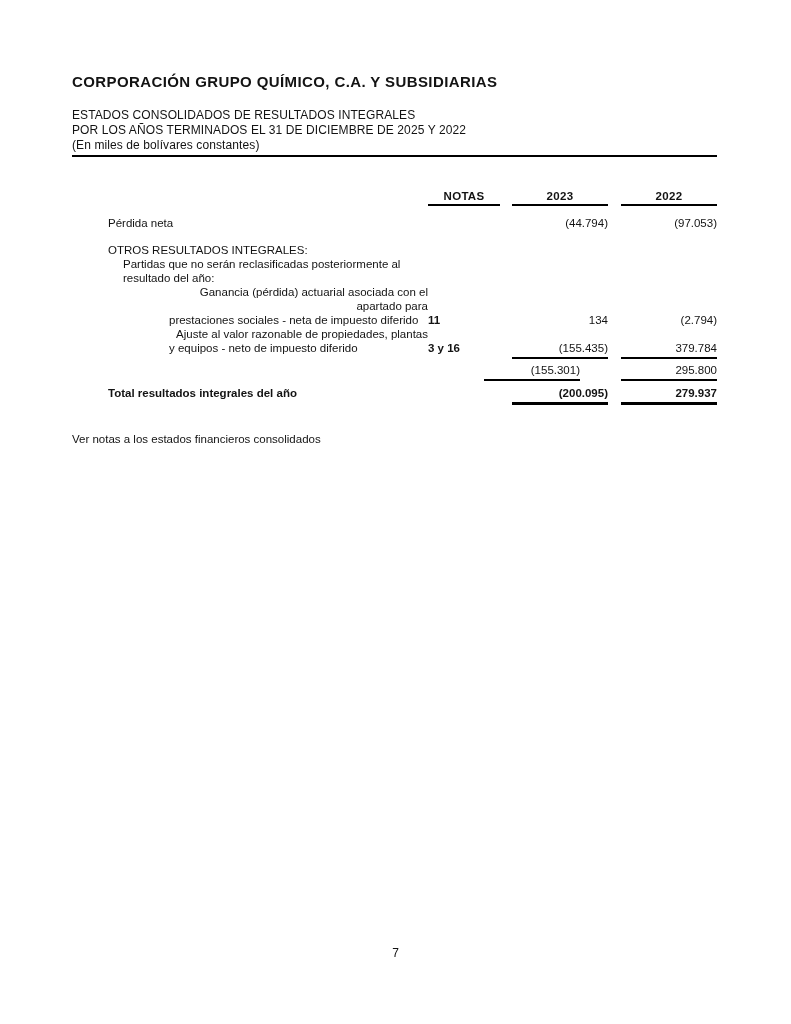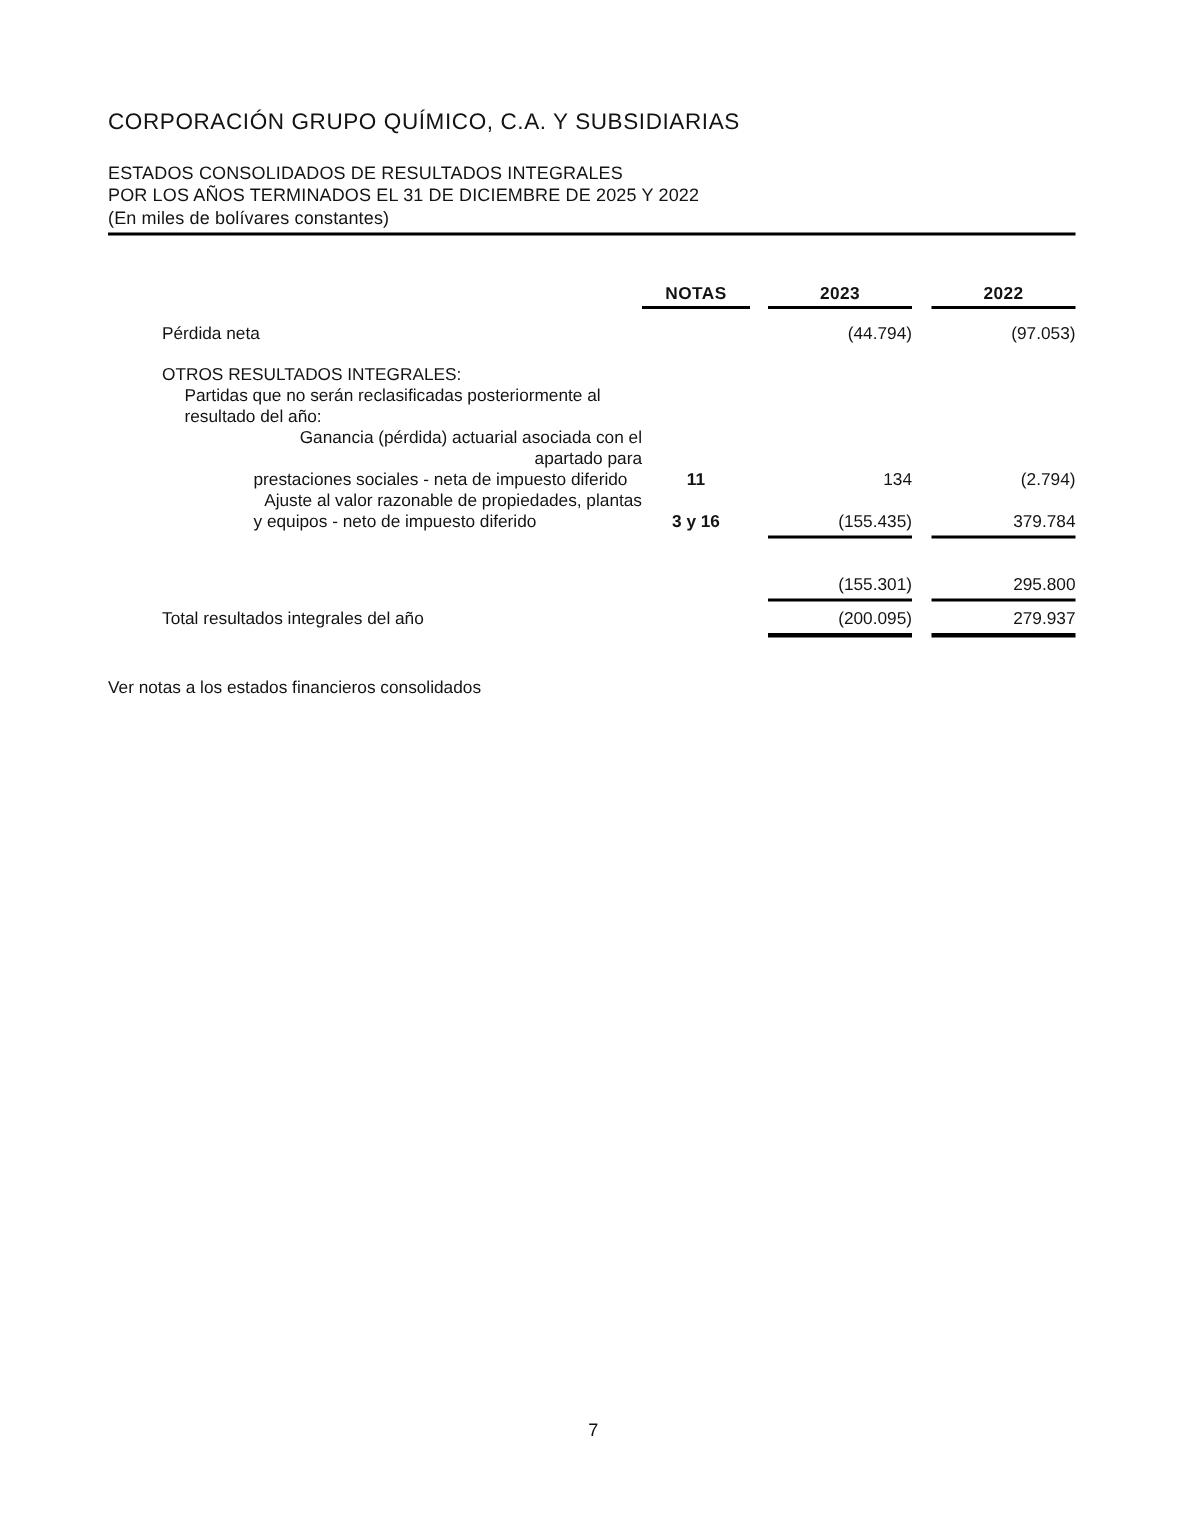--- a/index.html
+++ b/index.html
@@ -11,21 +11,21 @@
     position: relative;
     overflow: hidden;
   }
   .page {
     position: absolute;
     inset: 0;
     padding: 73px 74px 0 72px;
   }
   .company {
     font-size: 15px;
-    font-weight: normal;
+    font-weight: bold;
     letter-spacing: 0.4px;
     line-height: 18px;
   }
   .subtitle-block {
     margin-top: 17px;
     font-size: 12px;
     font-weight: normal;
     line-height: 15px;
     letter-spacing: 0.1px;
   }
@@ -41,42 +41,42 @@
     display: flex;
     align-items: baseline;
     line-height: 14px;
   }
   .lbl { flex: 1; margin-left: 36px; }
   .ind1 { padding-left: 15px; }
   .ind2 { padding-left: 44px; text-align: right; }
   .ind3 { padding-left: 61px; }
   .notes {
     width: 72px;
-    text-align: center;
+    text-align: left;
     font-weight: bold;
   }
   .val {
     width: 96px;
     text-align: right;
     margin-left: 12px;
   }
   .val.v22 { margin-left: 13px; }
   .hdr { font-weight: bold; }
   .hdr .hcell {
     border-bottom: 2px solid #000;
     text-align: center;
     padding-bottom: 1px;
     letter-spacing: 0.3px;
   }
   .u  { border-bottom: 2px solid #000000; padding-bottom: 2px; }
   .uu { border-bottom: 3px solid #000; padding-bottom: 2px; }
   .row-perdida  { margin-top: 10px; }
   .row-otros    { margin-top: 13px; }
-  .row-subtotal { margin-top: 24px; }
-  .row-total    { margin-top: 5px; }
+  .row-subtotal { margin-top: 4px; gap: 28px; }
+  .row-total    { margin-top: 5px; font-weight: bold; }
   .footer-note {
     margin-top: 27px;
     font-size: 11.5px;
     line-height: 14px;
   }
   .page-number {
     position: absolute;
     top: 946px;
     left: 0;
     right: 0;

